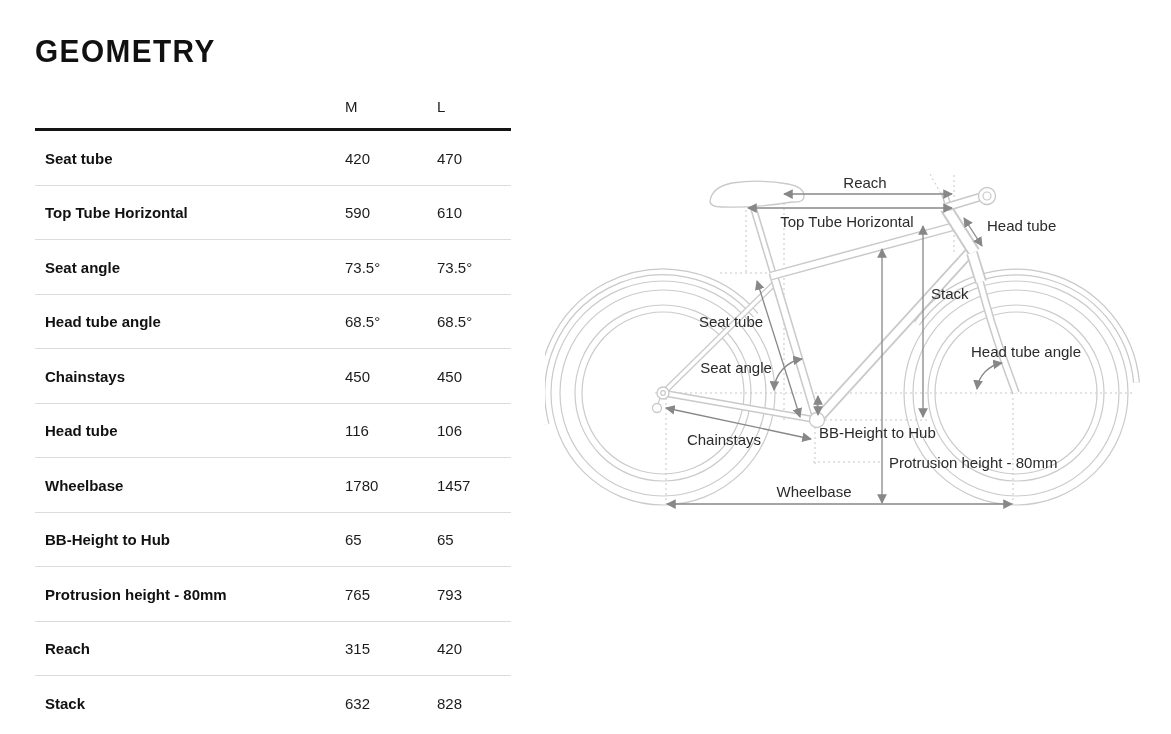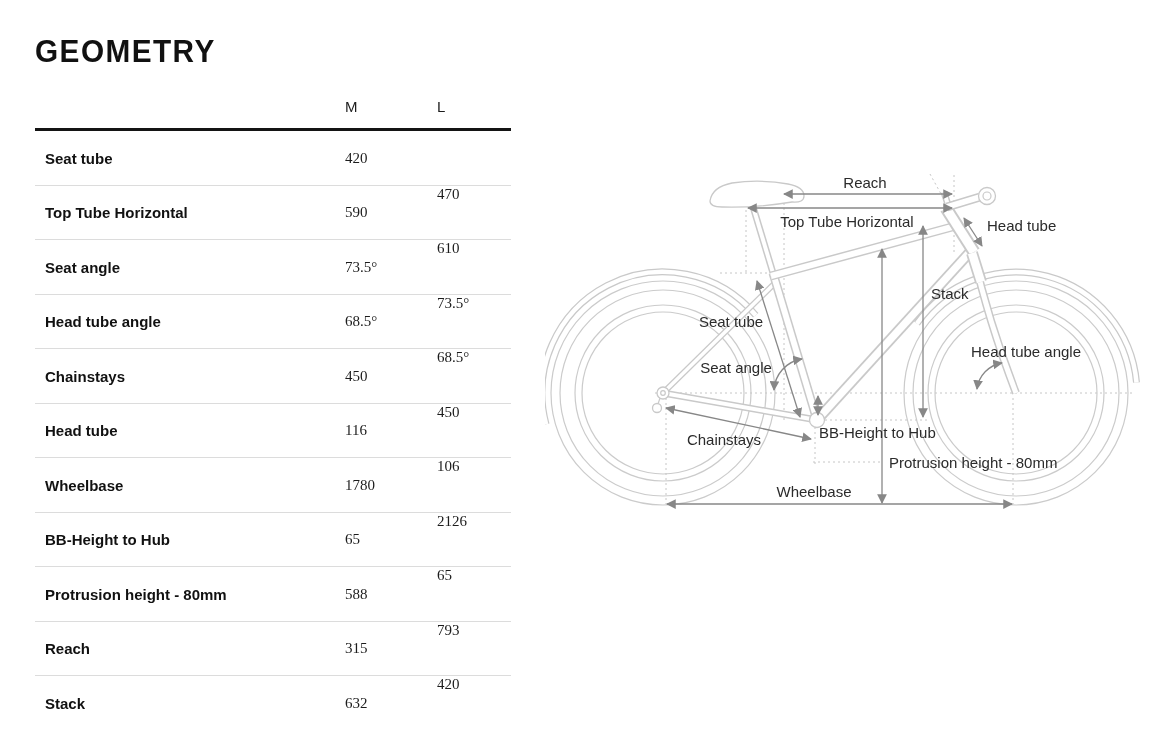--- a/index.html
+++ b/index.html
@@ -21,23 +21,23 @@
   }
   .t-head .m{left:310px;} .t-head .l{left:402px;}
   .t-row{position:relative;height:53.5px;border-top:1px solid #dcdcdc;}
   .t-row:first-child{border-top:none;}
   .t-label{
     position:absolute;left:10px;top:50%;transform:translateY(-50%);
     font-size:15px;font-weight:700;color:#111;white-space:nowrap;
   }
   .t-val{
     position:absolute;top:50%;transform:translateY(-50%);
-    font-size:15px;font-weight:400;color:#1c1c1c;white-space:nowrap;font-family:Liberation Serif, serif;
-  }
-  .t-val.m{left:310px;} .t-val.l{left:402px;margin-top:36px;}
+    font-size:15px;font-weight:400;color:#1c1c1c;white-space:nowrap;
+  }
+  .t-val.m{left:310px;} .t-val.l{left:402px;}
   
   .bike-svg{position:absolute;left:545px;top:130px;width:626px;height:404px;}
   .wheel{stroke:#cbcbcb;stroke-width:1.2;fill:none;}
   .guide{stroke:#c6c6c6;stroke-width:1;fill:none;stroke-dasharray:2 3;}
   .to{stroke:#c9c9c9;fill:none;}           
   .ti{stroke:#fff;fill:none;}              
   .part{fill:#fff;stroke:#c9c9c9;stroke-width:1.3;}
   .ring{fill:none;stroke:#c9c9c9;stroke-width:1.2;}
   .dim{stroke:#878787;stroke-width:1.3;fill:none;}
   .dim-label{font:400 15px "Liberation Sans", sans-serif;fill:#2b2b2b;}
@@ -79,30 +79,30 @@
         <span class="t-val l">450</span>
       </div>
       <div class="t-row">
         <span class="t-label">Head tube</span>
         <span class="t-val m">116</span>
         <span class="t-val l">106</span>
       </div>
       <div class="t-row">
         <span class="t-label">Wheelbase</span>
         <span class="t-val m">1780</span>
-        <span class="t-val l">2126</span>
+        <span class="t-val l">1457</span>
       </div>
       <div class="t-row">
         <span class="t-label">BB-Height to Hub</span>
         <span class="t-val m">65</span>
         <span class="t-val l">65</span>
       </div>
       <div class="t-row">
         <span class="t-label">Protrusion height - 80mm</span>
-        <span class="t-val m">588</span>
+        <span class="t-val m">765</span>
         <span class="t-val l">793</span>
       </div>
       <div class="t-row">
         <span class="t-label">Reach</span>
         <span class="t-val m">315</span>
         <span class="t-val l">420</span>
       </div>
       <div class="t-row">
         <span class="t-label">Stack</span>
         <span class="t-val m">632</span>

